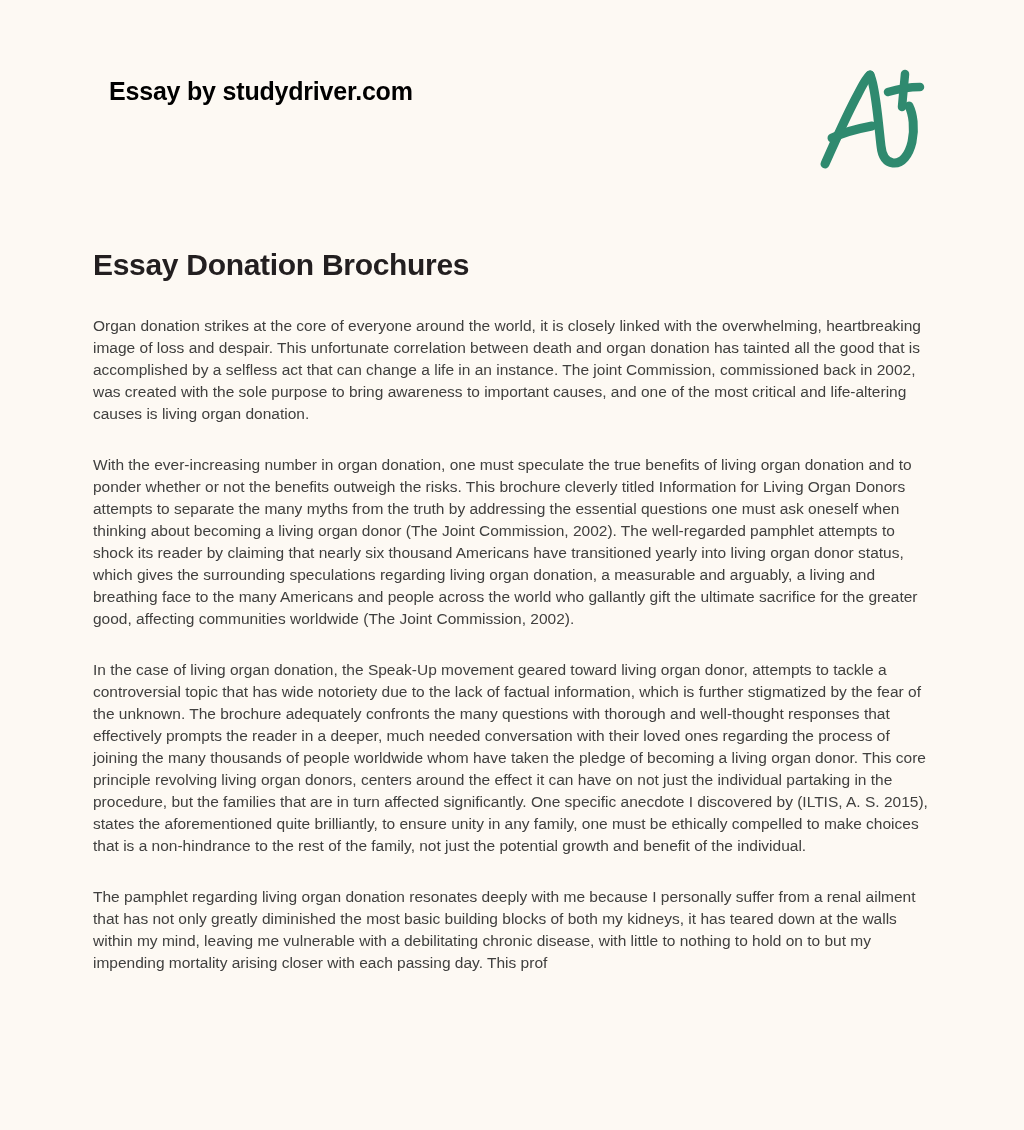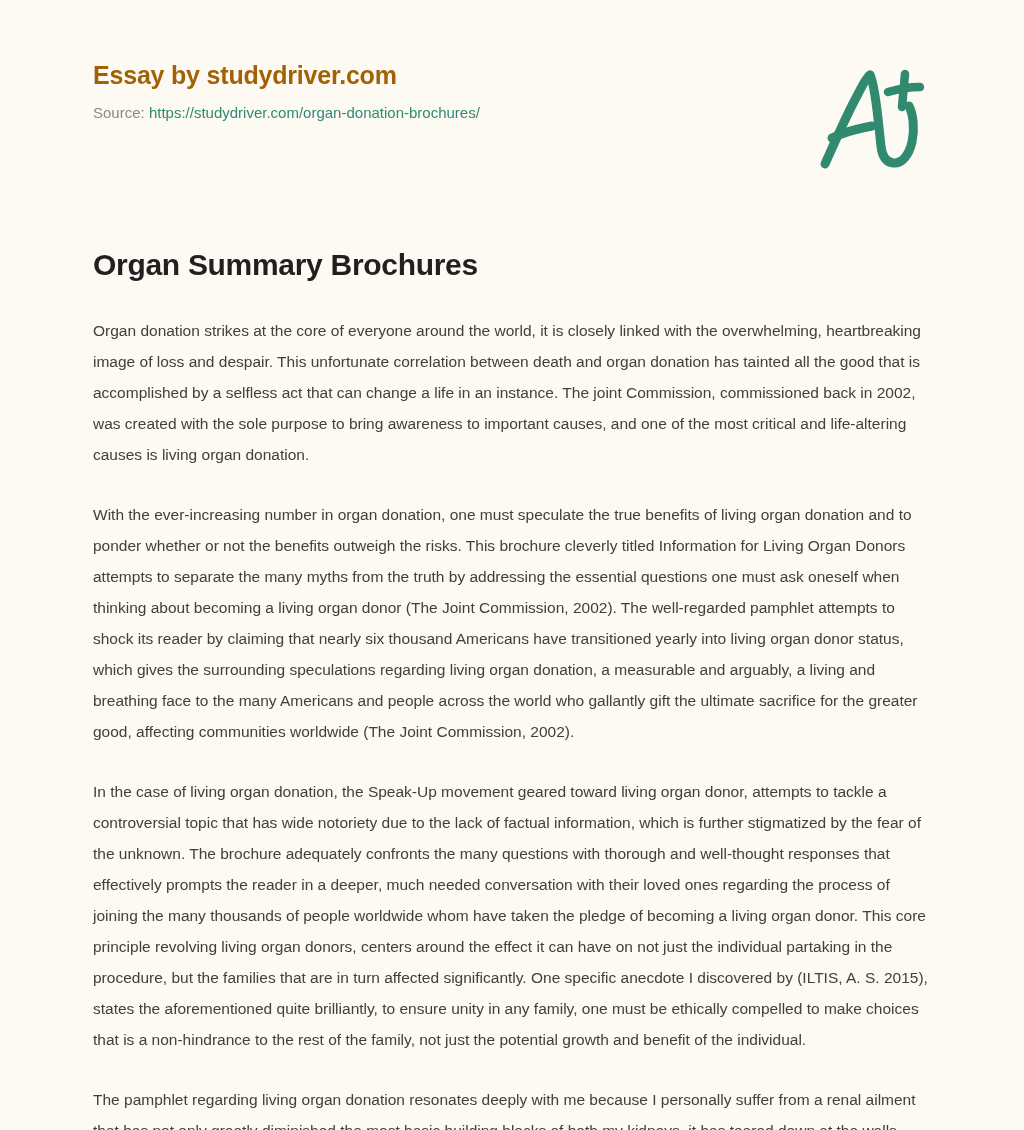--- a/index.html
+++ b/index.html
@@ -25,24 +25,24 @@
   
   .header {
     position: absolute;
     left: 93px;
     top: 60px;
     width: 840px;
   }
   .site-heading {
     font-size: 25px;
     font-weight: bold;
-    color: #a16207;
+    color: #000000;
     letter-spacing: -0.2px;
     line-height: 1.2;
-    margin: 0;
+    margin: 16px;
   }
   .source-line {
     margin-top: 13px;
     font-size: 15px;
     line-height: 1.35;
     color: #8a8a8a;
     white-space: nowrap;
   }
   .source-label {
     color: #8a8a8a;
@@ -76,21 +76,21 @@
   .article-title {
     font-size: 30px;
     font-weight: bold;
     color: #231f20;
     letter-spacing: -0.3px;
     line-height: 1.25;
     margin: 0 0 31px 0;
   }
   .para {
     font-size: 15.5px;
-    line-height: 31px;
+    line-height: 22px;
     color: #40403f;
     margin: 0 0 29px 0;
     text-align: left;
   }
   .section-heading {
     font-size: 15.5px;
     line-height: 26.2px;
     color: #40403f;
     margin: 0 0 29px 0;
     font-weight: normal;
@@ -99,24 +99,20 @@
     margin-bottom: 0;
   }
 </style>
 </head>
 <body>
 
 <div class="page">
 
   <div class="header">
     <div class="site-heading">Essay by studydriver.com</div>
-    <div class="source-line">
-      <span class="source-label">Source:</span>
-      <a class="source-url" href="#">https://studydriver.com/organ-donation-brochures/</a>
-    </div>
   </div>
 
   <div class="logo">
     <svg viewBox="0 0 120 112" xmlns="http://www.w3.org/2000/svg">
       <g fill="none" stroke="#2f8a6f" stroke-linecap="round" stroke-linejoin="round">
 
         <path d="M13 102 C 22 82, 34 54, 46 32 C 51 22, 55 15, 58 13" stroke-width="9"></path>
 
         <path d="M58 13 C 61 19, 63 32, 65 48 C 67 64, 68 76, 69 84
                  C 70 94, 74 100, 81 101 C 90 102, 97 93, 100 80
@@ -125,21 +121,21 @@
         <path d="M20 76 C 30 71, 44 67, 60 64" stroke-width="9"></path>
 
         <path d="M76 30 C 86 27, 98 25, 108 25" stroke-width="8.5"></path>
 
         <path d="M93 12 C 92 22, 91 34, 90 45" stroke-width="8.5"></path>
       </g>
     </svg>
   </div>
 
   <div class="article">
-    <h1 class="article-title">Organ Summary Brochures</h1>
+    <h1 class="article-title">Essay Donation Brochures</h1>
 
     <p class="para">Organ donation strikes at the core of everyone around the world, it is closely linked with the overwhelming, heartbreaking image of loss and despair. This unfortunate correlation between death and organ donation has tainted all the good that is accomplished by a selfless act that can change a life in an instance. The joint Commission, commissioned back in 2002, was created with the sole purpose to bring awareness to important causes, and one of the most critical and life-altering causes is living organ donation.</p>
 
 
     <p class="para">With the ever-increasing number in organ donation, one must speculate the true benefits of living organ donation and to ponder whether or not the benefits outweigh the risks. This brochure cleverly titled Information for Living Organ Donors attempts to separate the many myths from the truth by addressing the essential questions one must ask oneself when thinking about becoming a living organ donor (The Joint Commission, 2002). The well-regarded pamphlet attempts to shock its reader by claiming that nearly six thousand Americans have transitioned yearly into living organ donor status, which gives the surrounding speculations regarding living organ donation, a measurable and arguably, a living and breathing face to the many Americans and people across the world who gallantly gift the ultimate sacrifice for the greater good, affecting communities worldwide (The Joint Commission, 2002).</p>
 
 
     <p class="para">In the case of living organ donation, the Speak-Up movement geared toward living organ donor, attempts to tackle a controversial topic that has wide notoriety due to the lack of factual information, which is further stigmatized by the fear of the unknown. The brochure adequately confronts the many questions with thorough and well-thought responses that effectively prompts the reader in a deeper, much needed conversation with their loved ones regarding the process of joining the many thousands of people worldwide whom have taken the pledge of becoming a living organ donor. This core principle revolving living organ donors, centers around the effect it can have on not just the individual partaking in the procedure, but the families that are in turn affected significantly. One specific anecdote I discovered by (ILTIS, A. S. 2015), states the aforementioned quite brilliantly, to ensure unity in any family, one must be ethically compelled to make choices that is a non-hindrance to the rest of the family, not just the potential growth and benefit of the individual.</p>
 
     <p class="para">The pamphlet regarding living organ donation resonates deeply with me because I personally suffer from a renal ailment that has not only greatly diminished the most basic building blocks of both my kidneys, it has teared down at the walls within my mind, leaving me vulnerable with a debilitating chronic disease, with little to nothing to hold on to but my impending mortality arising closer with each passing day. This prof</p>

